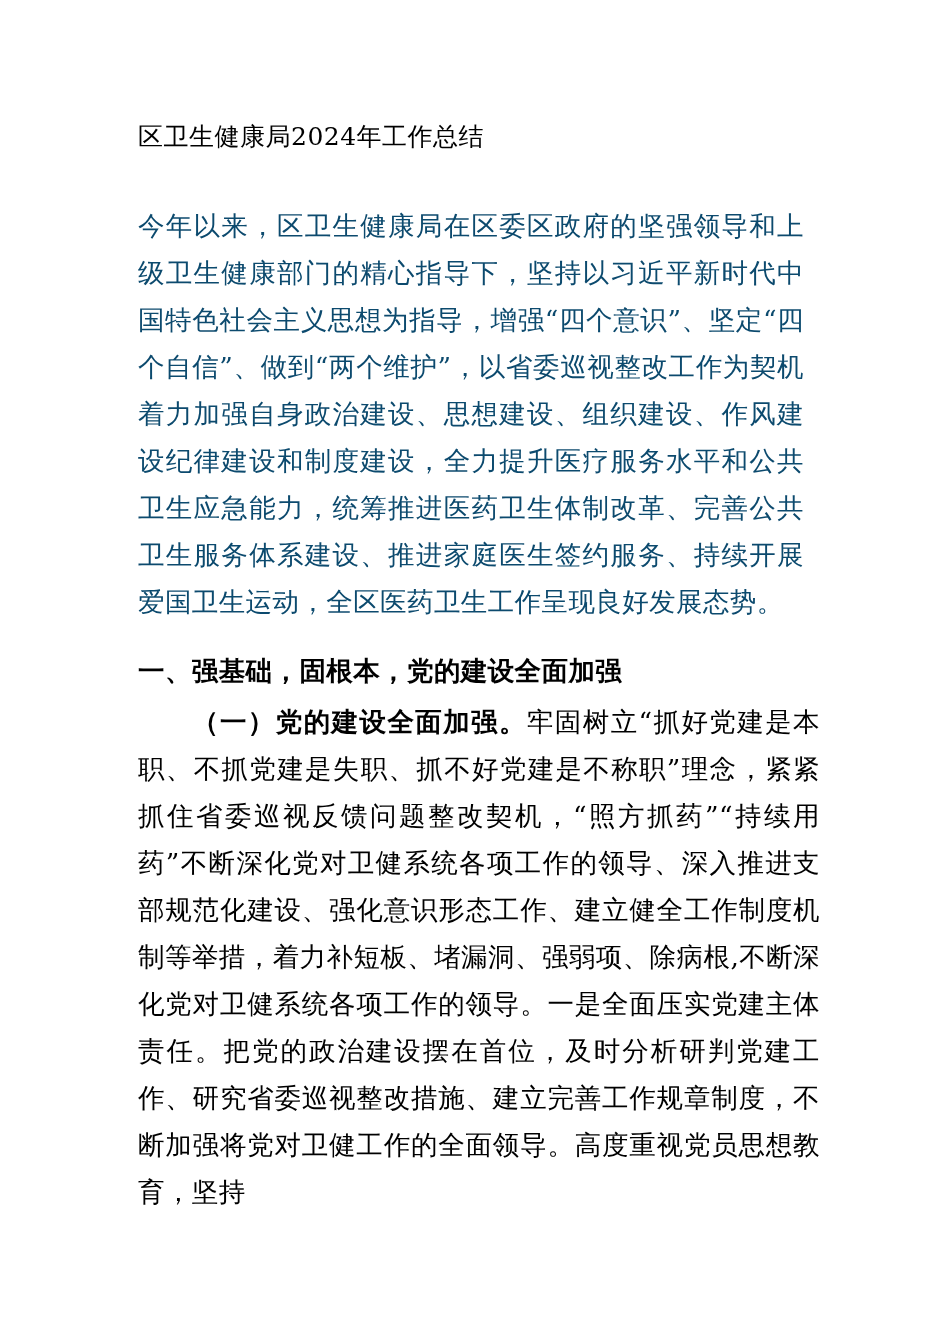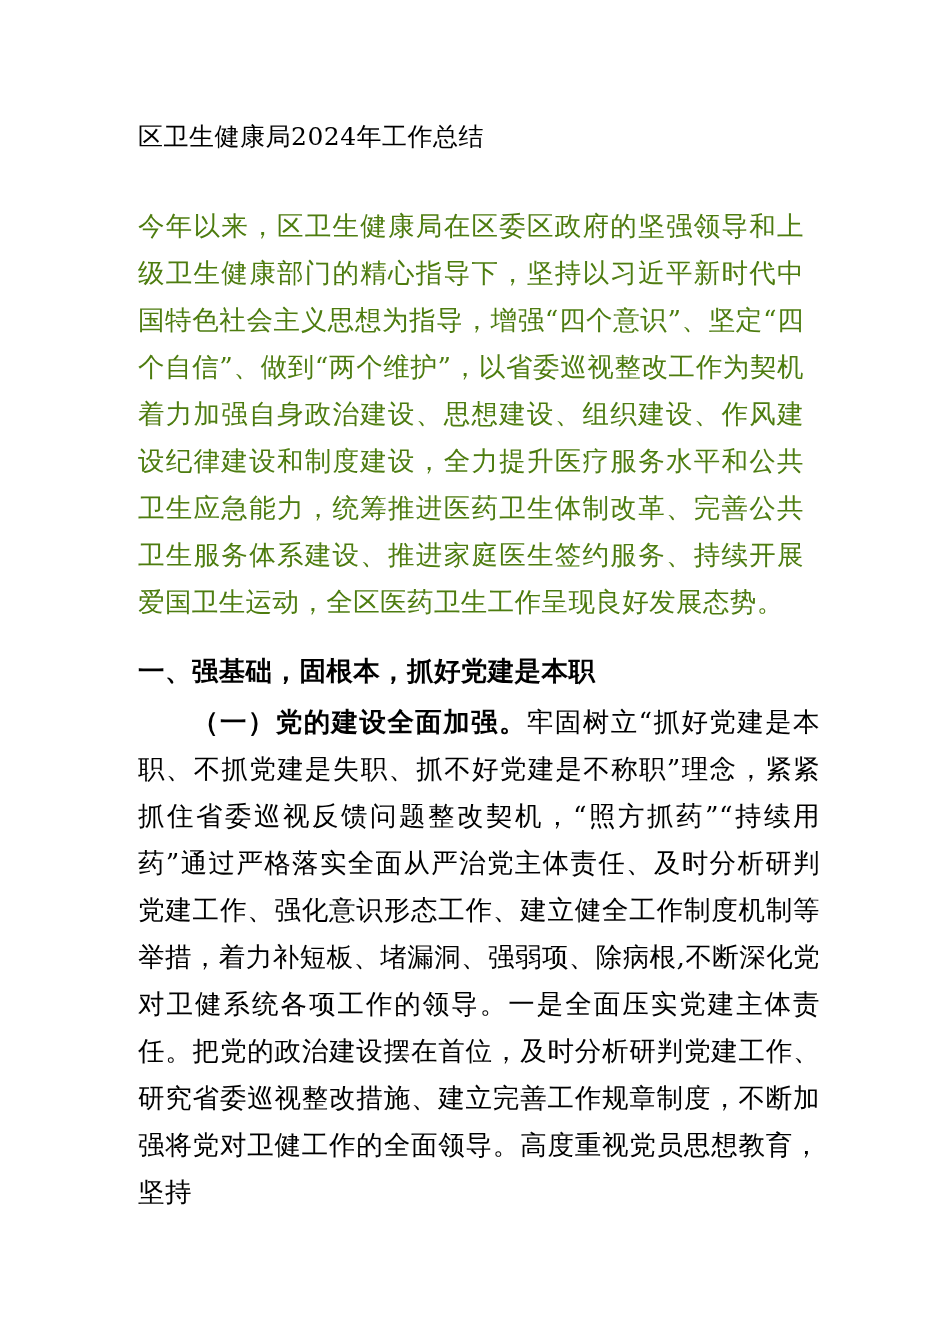--- a/index.html
+++ b/index.html
@@ -32,21 +32,21 @@
     font-weight: 400;
   }
   .para {
     font-size: 26.5px;
     line-height: 47px;
     letter-spacing: 0.4px;
     text-align: justify;
     text-justify: inter-ideograph;
     margin: 0 16px 2px 0;
     text-indent: 0;
-    color: #4d7c0f;
+    color: #0c4a6e;
   }
   .heading-1 {
     font-size: 26.5px;
     line-height: 47px;
     letter-spacing: 0.4px;
     font-weight: bold;
     margin: 22px 0 4px 0;
     color: #000;
   }
   .sub-para {
@@ -68,19 +68,19 @@
 </style>
 </head>
 <body>
 
 <div class="page">
 
   <h1 class="doc-title">区卫生健康局2024年工作总结</h1>
 
   <p class="para">今年以来，区卫生健康局在区委区政府的坚强领导和上级卫生健康部门的精心指导下，坚持以习近平新时代中国特色社会主义思想为指导，增强“四个意识”、坚定“四个自信”、做到“两个维护”，以省委巡视整改工作为契机着力加强自身政治建设、思想建设、组织建设、作风建设纪律建设和制度建设，全力提升医疗服务水平和公共卫生应急能力，统筹推进医药卫生体制改革、完善公共卫生服务体系建设、推进家庭医生签约服务、持续开展爱国卫生运动，全区医药卫生工作呈现良好发展态势。</p>
 
-  <h2 class="heading-1">一、强基础，固根本，抓好党建是本职</h2>
+  <h2 class="heading-1">一、强基础，固根本，党的建设全面加强</h2>
 
   <p class="sub-para">
-    <span class="sub-indent"></span><span class="sub-lead">（一）党的建设全面加强。</span><span>牢固树立“抓好党建是本职、不抓党建是失职、抓不好党建是不称职”理念，紧紧抓住省委巡视反馈问题整改契机，“照方抓药”“持续用药”通过严格落实全面从严治党主体责任、及时分析研判党建工作、强化意识形态工作、建立健全工作制度机制等举措，着力补短板、堵漏洞、强弱项、除病根,不断深化党对卫健系统各项工作的领导。一是全面压实党建主体责任。把党的政治建设摆在首位，及时分析研判党建工作、研究省委巡视整改措施、建立完善工作规章制度，不断加强将党对卫健工作的全面领导。高度重视党员思想教育，坚持</span>
+    <span class="sub-indent"></span><span class="sub-lead">（一）党的建设全面加强。</span><span>牢固树立“抓好党建是本职、不抓党建是失职、抓不好党建是不称职”理念，紧紧抓住省委巡视反馈问题整改契机，“照方抓药”“持续用药”不断深化党对卫健系统各项工作的领导、深入推进支部规范化建设、强化意识形态工作、建立健全工作制度机制等举措，着力补短板、堵漏洞、强弱项、除病根,不断深化党对卫健系统各项工作的领导。一是全面压实党建主体责任。把党的政治建设摆在首位，及时分析研判党建工作、研究省委巡视整改措施、建立完善工作规章制度，不断加强将党对卫健工作的全面领导。高度重视党员思想教育，坚持</span>
   </p>
 
 </div>
 
 </body></html>

